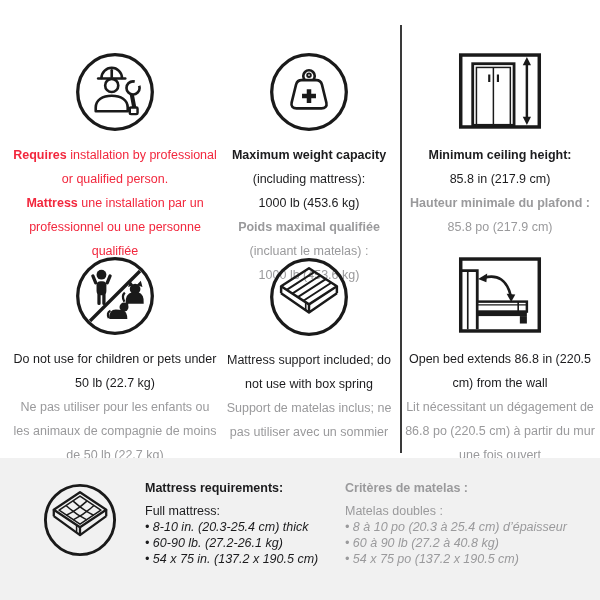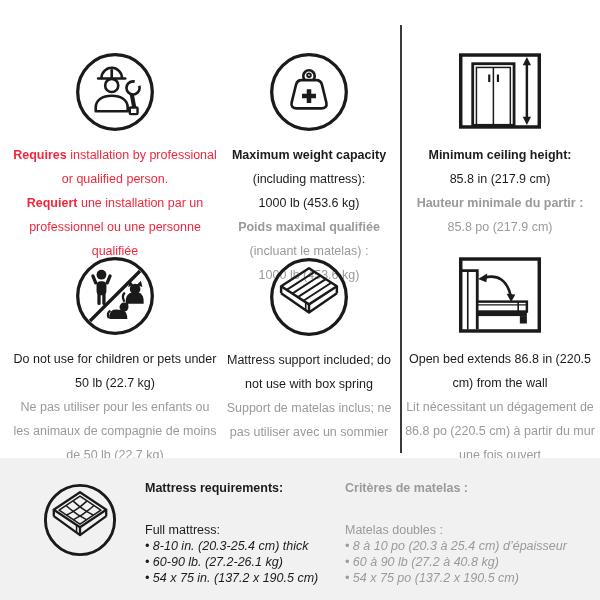--- a/index.html
+++ b/index.html
@@ -21,21 +21,21 @@
   .icon-sq{width:86px;height:80px;margin-bottom:12px;flex:none;}
   .t{margin:0;font-size:12.5px;line-height:24px;white-space:pre-line;}
   .b{font-weight:bold;}
   .red{color:#f2273d;}
   .gray{color:#9a9a9c;}
   .panel{position:absolute;left:0;top:458px;width:600px;height:142px;background:#f1f1f1;}
   .panel-icon{position:absolute;left:42px;top:24px;width:76px;height:76px;}
   .pcol{position:absolute;top:22px;font-size:12.5px;line-height:16px;}
   .pcol-en{left:145px;width:195px;}
   .pcol-fr{left:345px;width:250px;}
-  .ph{margin:0 0 26px 0;font-weight:bold;}
+  .ph{margin:0 0 7px 0;font-weight:bold;}
   .psub{margin:0;}
   .pli{margin:0;white-space:nowrap;font-style:italic;}
   .pli::before{content:"\2022\00a0";}
   svg *{vector-effect:none;}
 </style>
 </head>
 <body>
 
 <div class="stage">
 
@@ -52,21 +52,21 @@
         <path d="M29.5,33.5 h33"></path>
         <circle cx="46" cy="42" r="8"></circle>
         <path d="M26.5,73.5 v-4.5 c0,-9.5 8.5,-14.5 19.5,-14.5 c11,0 19.5,5 19.5,14.5 v4.5 z"></path>
       </g>
       <circle cx="72" cy="45" r="8" fill="#fff" stroke="#1a1a1a" stroke-width="3.2"></circle>
       <polygon points="72,45 76,30 89,39" fill="#fff"></polygon>
       <path d="M70.5,53 L73.5,69" stroke="#1a1a1a" stroke-width="5" fill="none"></path>
       <rect x="68" y="69" width="9.5" height="8" rx="1.5" fill="#fff" stroke="#1a1a1a" stroke-width="3"></rect>
     </svg>
     <p class="t red"><span class="b">Requires</span><span> installation by professional or qualified person.</span></p>
-    <p class="t red"><span class="b">Requiert</span><span> une installation par un professionnel ou une personne qualifiée</span></p>
+    <p class="t red"><span class="b">Mattress</span><span> une installation par un professionnel ou une personne qualifiée</span></p>
   </section>
 
   <section class="cell c01">
     <svg class="icon-round" viewBox="0 0 100 100">
       <circle cx="50" cy="50" r="45.5" fill="none" stroke="#1a1a1a" stroke-width="4"></circle>
       <circle cx="50" cy="30.5" r="7" fill="#fff" stroke="#1a1a1a" stroke-width="3.2"></circle>
       <path d="M41,35.5 c-4.5,0 -6,2.5 -6.8,5.5 l-5.4,22 c-1,4.5 1.5,7 6,7 h30.4 c4.5,0 7,-2.5 6,-7 l-5.4,-22 c-0.8,-3 -2.3,-5.5 -6.8,-5.5 z" fill="#fff" stroke="#1a1a1a" stroke-width="3.2" stroke-linejoin="round"></path>
       <circle cx="50" cy="29.5" r="2.2" fill="none" stroke="#1a1a1a" stroke-width="2.4"></circle>
       <path d="M50,46.5 v17 M41.5,55 h17" stroke="#1a1a1a" stroke-width="5.5"></path>
     </svg>
@@ -84,21 +84,21 @@
       <rect x="19" y="15" width="50" height="74.5" fill="none" stroke="#1a1a1a" stroke-width="3.4"></rect>
       <rect x="23.5" y="19.5" width="41" height="70" fill="none" stroke="#1a1a1a" stroke-width="1.8"></rect>
       <path d="M44,19.5 V89.5" stroke="#1a1a1a" stroke-width="1.8"></path>
       <path d="M39,28 v9 M49.5,28 v9" stroke="#1a1a1a" stroke-width="2.6"></path>
       <path d="M84.5,14 V82" stroke="#1a1a1a" stroke-width="3"></path>
       <polygon points="84.5,7 79.5,17 89.5,17" fill="#1a1a1a"></polygon>
       <polygon points="84.5,89 79.5,79 89.5,79" fill="#1a1a1a"></polygon>
     </svg>
     <p class="t b">Minimum ceiling height:</p>
     <p class="t">85.8 in (217.9 cm)</p>
-    <p class="t b gray">Hauteur minimale du partir :</p>
+    <p class="t b gray">Hauteur minimale du plafond :</p>
     <p class="t gray">85.8 po (217.9 cm)</p>
   </section>
 
   <section class="cell c10">
     <svg class="icon-round" viewBox="0 0 100 100">
       <circle cx="50" cy="50" r="45.5" fill="none" stroke="#1a1a1a" stroke-width="4"></circle>
       <circle cx="33.5" cy="24" r="6" fill="#1a1a1a"></circle>
       <path d="M26.5,34 L23,25.5 M40.5,34 L44,25.5" stroke="#1a1a1a" stroke-width="4" stroke-linecap="round" fill="none"></path>
       <rect x="27.5" y="32" width="12" height="17" rx="5" fill="#1a1a1a"></rect>
       <path d="M30.5,47 v12 M36.5,47 v12" stroke="#1a1a1a" stroke-width="4" stroke-linecap="round" fill="none"></path>

